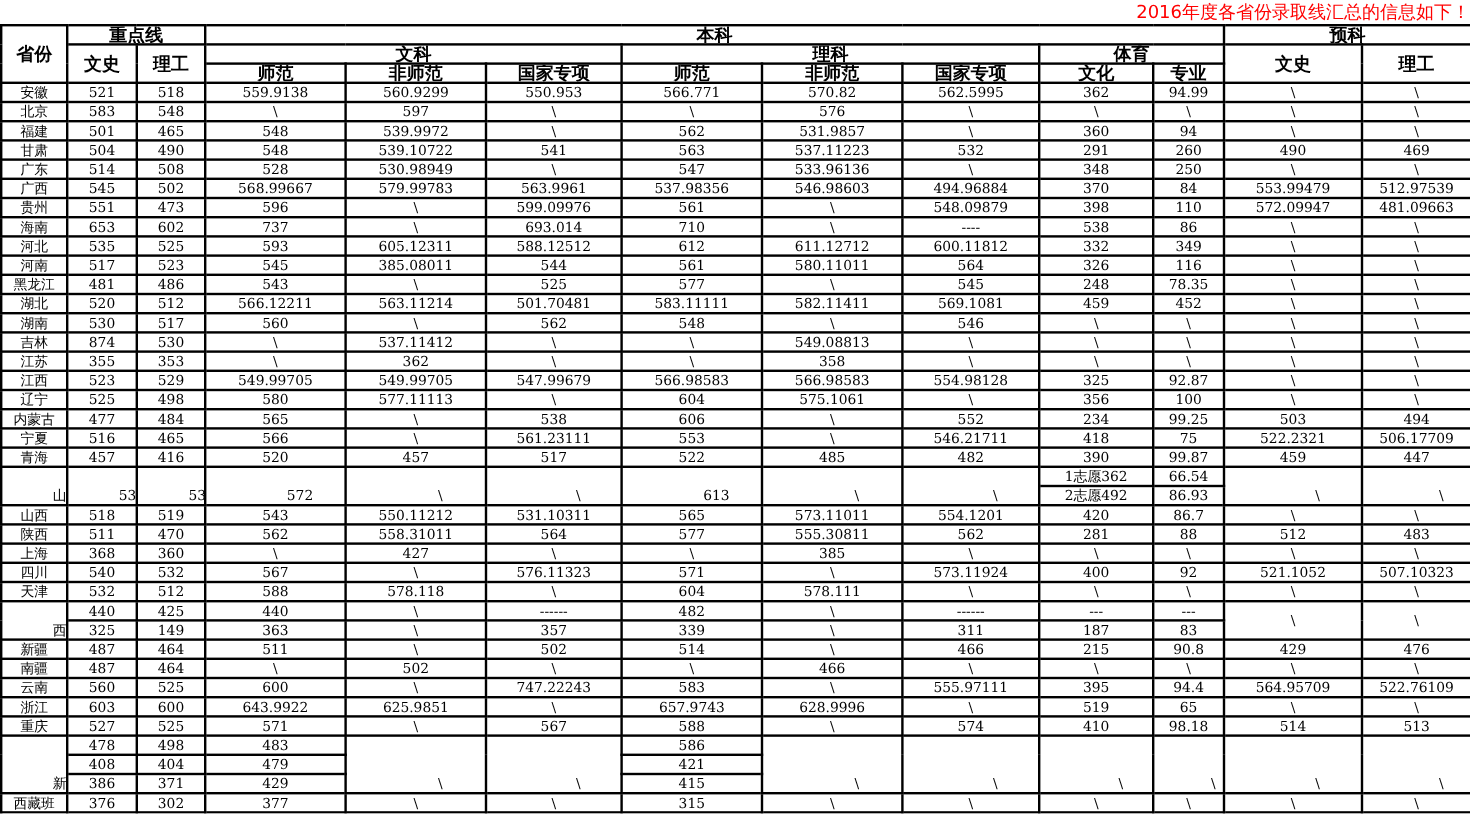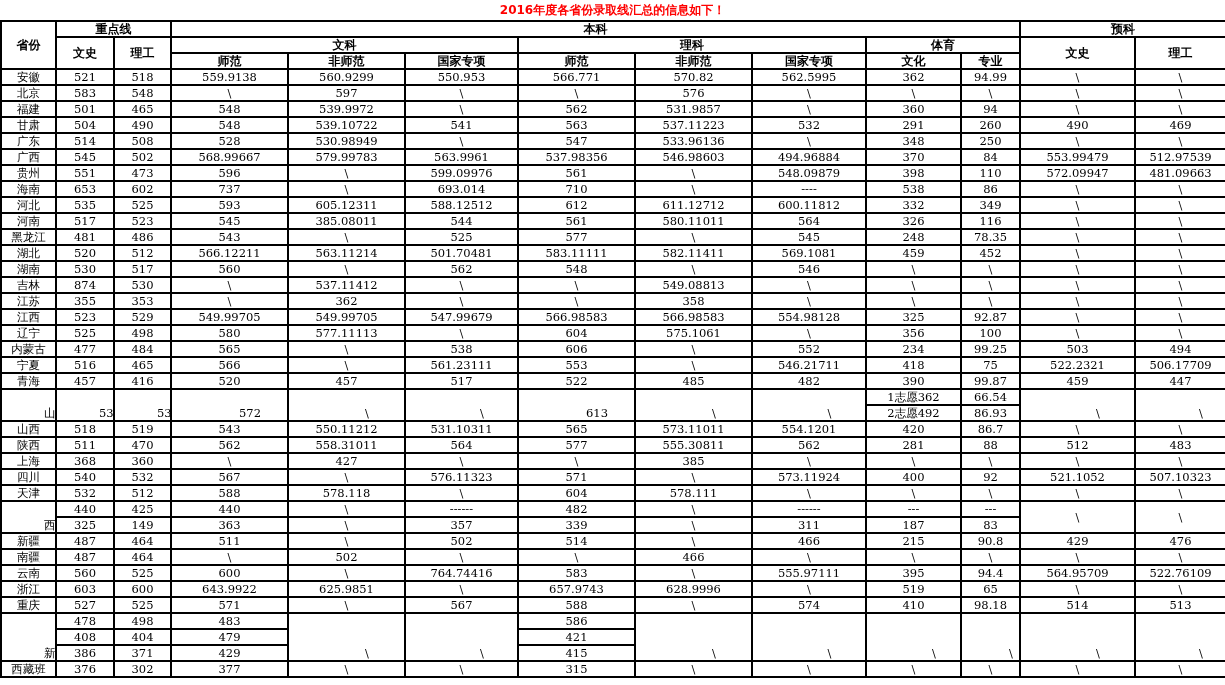--- a/index.html
+++ b/index.html
@@ -3,24 +3,24 @@
 <meta charset="utf-8">
 <style>
   html, body { margin: 0; padding: 0; background: #ffffff; }
   .page {
     width: 1225px;
     font-family: "DejaVu Serif", "Liberation Serif", serif;
     color: #000;
   }
   .title {
     font-family: "DejaVu Sans", "Liberation Sans", sans-serif;
-    font-weight: bold;
-    font-size: 12px;
+    font-weight: normal;
+    font-size: 15px;
     color: #ff0000;
-    text-align: center;
+    text-align: right;
     height: 20px;
     line-height: 20px;
   }
   table.score {
     border-collapse: collapse;
     table-layout: fixed;
     width: 1225px;
     background: #fff;
   }
   table.score th, table.score td {
@@ -30,21 +30,21 @@
     font-size: 11.5px;
     height: 14px;
     line-height: 13px;
     padding: 0 1px;
     white-space: nowrap;
     overflow: hidden;
   }
   table.score th {
     font-family: Liberation Sans, sans-serif;
     font-weight: bold;
-    font-size: 12px;
+    font-size: 15px;
   }
   table.score td.vb { vertical-align: bottom; padding-left: 42px; }
 </style>
 </head>
 <body>
 
 <div class="page">
   <div class="title">2016年度各省份录取线汇总的信息如下！</div>
 
   <table class="score">
@@ -541,21 +541,21 @@
           <td>\</td>
           <td>\</td>
           <td>\</td>
         </tr>
         <tr>
           <td>云南</td>
           <td>560</td>
           <td>525</td>
           <td>600</td>
           <td>\</td>
-          <td>764.74416</td>
+          <td>747.22243</td>
           <td>583</td>
           <td>\</td>
           <td>555.97111</td>
           <td>395</td>
           <td>94.4</td>
           <td>564.95709</td>
           <td>522.76109</td>
         </tr>
         <tr>
           <td>浙江</td>

